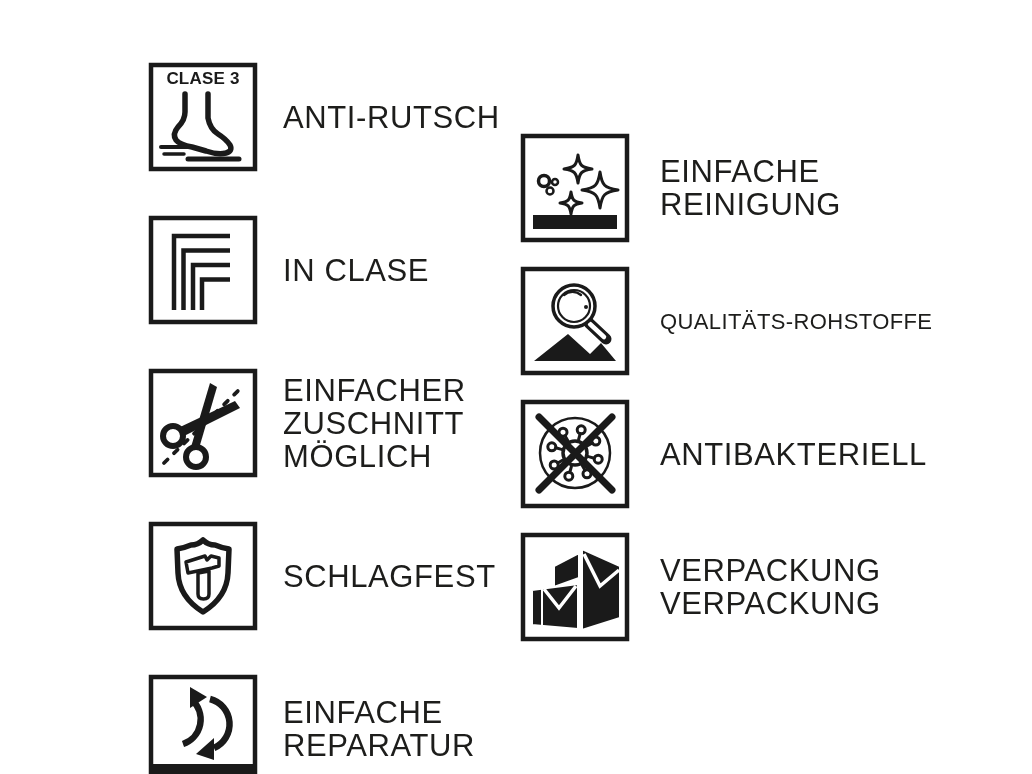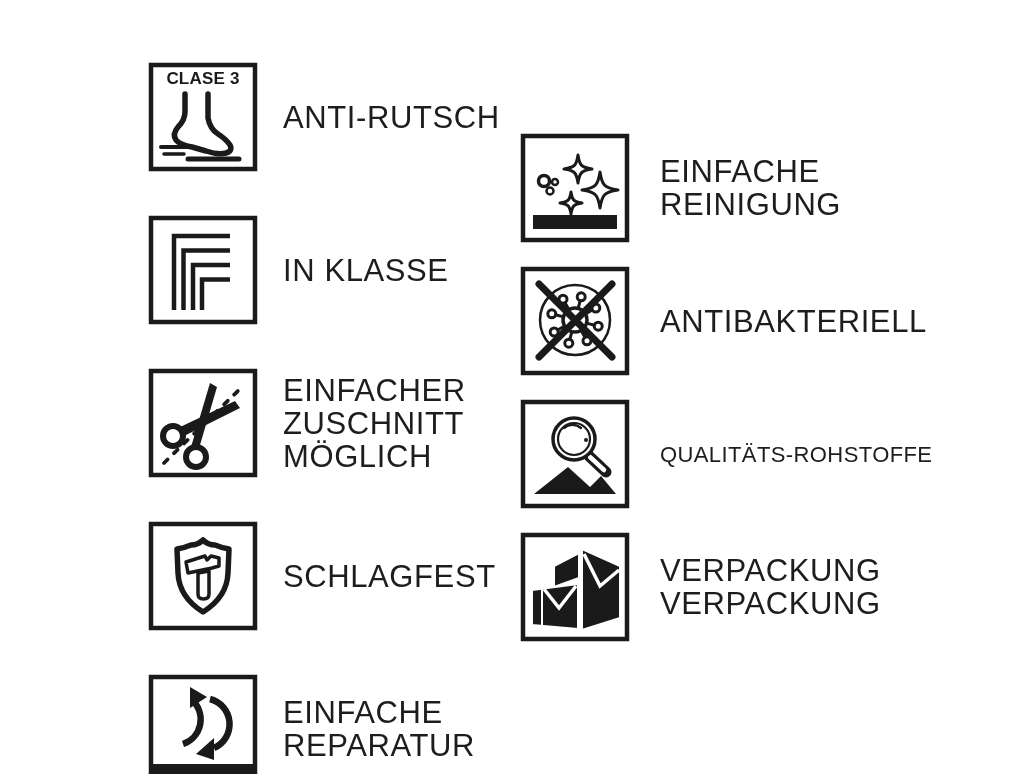--- a/index.html
+++ b/index.html
@@ -43,21 +43,21 @@
       <div class="iconbox">
         <svg viewBox="0 0 110 110">
           <rect x="3" y="3" width="104" height="104" fill="#ffffff" stroke="currentColor" stroke-width="4.5"></rect>
           <path d="M 26 95 L 26 21 L 82 21" fill="none" stroke="currentColor" stroke-width="4.5"></path>
           <path d="M 35.5 95 L 35.5 35.5 L 82 35.5" fill="none" stroke="currentColor" stroke-width="4.5"></path>
           <path d="M 45 95 L 45 50 L 82 50" fill="none" stroke="currentColor" stroke-width="4.5"></path>
           <path d="M 54 95 L 54 64.5 L 82 64.5" fill="none" stroke="currentColor" stroke-width="4.5"></path>
         </svg>
       </div>
       <div class="label">
-        <div>IN KLASSE</div>
+        <div>IN CLASE</div>
       </div>
     </div>
 
     <div class="feature">
       <div class="iconbox">
         <svg viewBox="0 0 110 110">
           <rect x="3" y="3" width="104" height="104" fill="#ffffff" stroke="currentColor" stroke-width="4.5"></rect>
           <path d="M 16 95 L 95 18" fill="none" stroke="currentColor" stroke-width="3.8" stroke-linecap="round" stroke-dasharray="5 9"></path>
           <polygon points="43,79 52,77 69,19 62,15" fill="currentColor"></polygon>
           <polygon points="30,60 36,68 92,40 87,33" fill="currentColor"></polygon>
@@ -116,20 +116,38 @@
           <circle cx="35" cy="49" r="3" fill="none" stroke="currentColor" stroke-width="2.5"></circle>
           <circle cx="30" cy="58" r="3.5" fill="none" stroke="currentColor" stroke-width="2.5"></circle>
           <path transform="translate(58,36)" d="M 0 -14 C 1.5 -3.5 3.5 -1.5 14 0 C 3.5 1.5 1.5 3.5 0 14 C -1.5 3.5 -3.5 1.5 -14 0 C -3.5 -1.5 -1.5 -3.5 0 -14 Z" fill="none" stroke="currentColor" stroke-width="3" stroke-linejoin="round"></path>
           <path transform="translate(80,57)" d="M 0 -18 C 2 -4.5 4.5 -2 18 0 C 4.5 2 2 4.5 0 18 C -2 4.5 -4.5 2 -18 0 C -4.5 -2 -2 -4.5 0 -18 Z" fill="none" stroke="currentColor" stroke-width="3" stroke-linejoin="round"></path>
           <path transform="translate(51,70)" d="M 0 -11 C 1.2 -2.8 2.8 -1.2 11 0 C 2.8 1.2 1.2 2.8 0 11 C -1.2 2.8 -2.8 1.2 -11 0 C -2.8 -1.2 -1.2 -2.8 0 -11 Z" fill="none" stroke="currentColor" stroke-width="3" stroke-linejoin="round"></path>
         </svg>
       </div>
       <div class="label">
         <div>EINFACHE</div>
         <div>REINIGUNG</div>
+      </div>
+    </div>
+
+    <div class="feature">
+      <div class="iconbox">
+        <svg viewBox="0 0 110 110">
+          <rect x="3" y="3" width="104" height="104" fill="#ffffff" stroke="currentColor" stroke-width="4.5"></rect>
+          <polygon points="14,95 48,68 70,88 81,77 96,95" fill="currentColor"></polygon>
+          <line x1="69" y1="57" x2="86" y2="73" stroke="currentColor" stroke-width="11" stroke-linecap="round"></line>
+          <line x1="70" y1="58" x2="84" y2="71" stroke="#ffffff" stroke-width="4.5" stroke-linecap="round"></line>
+          <circle cx="54" cy="40" r="21" fill="#ffffff" stroke="currentColor" stroke-width="3.5"></circle>
+          <circle cx="54" cy="40" r="16" fill="none" stroke="currentColor" stroke-width="2.2"></circle>
+          <path d="M 44 29 A 13 13 0 0 1 61 29" fill="none" stroke="currentColor" stroke-width="2.4" stroke-linecap="round"></path>
+          <circle cx="66" cy="41" r="2" fill="currentColor"></circle>
+        </svg>
+      </div>
+      <div class="label small">
+        <div>QUALITÄTS-ROHSTOFFE</div>
       </div>
     </div>
 
     <div class="feature">
       <div class="iconbox">
         <svg viewBox="0 0 110 110">
           <rect x="3" y="3" width="104" height="104" fill="#ffffff" stroke="currentColor" stroke-width="4.5"></rect>
           <circle cx="55" cy="54" r="35" fill="none" stroke="currentColor" stroke-width="2.5"></circle>
           <circle cx="55" cy="54" r="12" fill="none" stroke="currentColor" stroke-width="3.5"></circle>
           <g stroke="currentColor" stroke-width="3" stroke-linecap="round" fill="none">
@@ -155,38 +173,20 @@
       </div>
       <div class="label">
         <div>ANTIBAKTERIELL</div>
       </div>
     </div>
 
     <div class="feature">
       <div class="iconbox">
         <svg viewBox="0 0 110 110">
           <rect x="3" y="3" width="104" height="104" fill="#ffffff" stroke="currentColor" stroke-width="4.5"></rect>
-          <polygon points="14,95 48,68 70,88 81,77 96,95" fill="currentColor"></polygon>
-          <line x1="69" y1="57" x2="86" y2="73" stroke="currentColor" stroke-width="11" stroke-linecap="round"></line>
-          <line x1="70" y1="58" x2="84" y2="71" stroke="#ffffff" stroke-width="4.5" stroke-linecap="round"></line>
-          <circle cx="54" cy="40" r="21" fill="#ffffff" stroke="currentColor" stroke-width="3.5"></circle>
-          <circle cx="54" cy="40" r="16" fill="none" stroke="currentColor" stroke-width="2.2"></circle>
-          <path d="M 44 29 A 13 13 0 0 1 61 29" fill="none" stroke="currentColor" stroke-width="2.4" stroke-linecap="round"></path>
-          <circle cx="66" cy="41" r="2" fill="currentColor"></circle>
-        </svg>
-      </div>
-      <div class="label small">
-        <div>QUALITÄTS-ROHSTOFFE</div>
-      </div>
-    </div>
-
-    <div class="feature">
-      <div class="iconbox">
-        <svg viewBox="0 0 110 110">
-          <rect x="3" y="3" width="104" height="104" fill="#ffffff" stroke="currentColor" stroke-width="4.5"></rect>
           <polygon points="34,34 59,21 59,46 34,55" fill="currentColor" stroke="#ffffff" stroke-width="2"></polygon>
           <polygon points="62,17 100,34 100,86 62,98" fill="currentColor" stroke="#ffffff" stroke-width="2"></polygon>
           <polyline points="64,22 80,54 99,38" fill="none" stroke="#ffffff" stroke-width="3.5"></polyline>
           <polygon points="12,58 58,52 58,97 12,93" fill="currentColor" stroke="#ffffff" stroke-width="2"></polygon>
           <line x1="22" y1="55" x2="22" y2="95" stroke="#ffffff" stroke-width="2"></line>
           <polyline points="24,57 39,76 56,54" fill="none" stroke="#ffffff" stroke-width="3.5"></polyline>
         </svg>
       </div>
       <div class="label">
         <div>VERPACKUNG</div>

